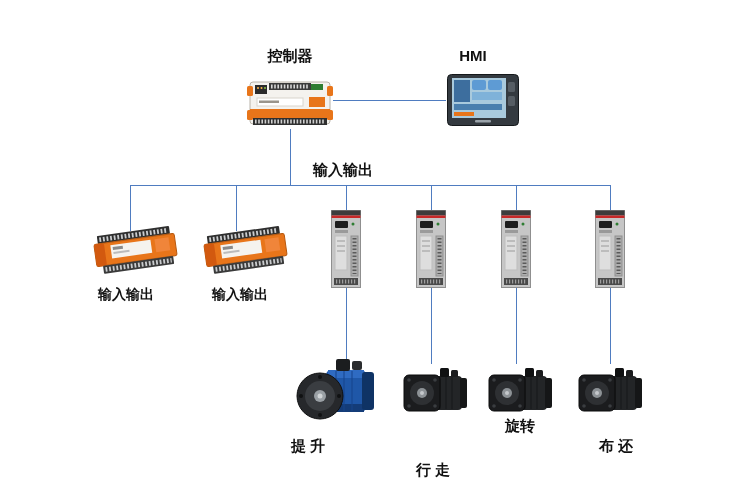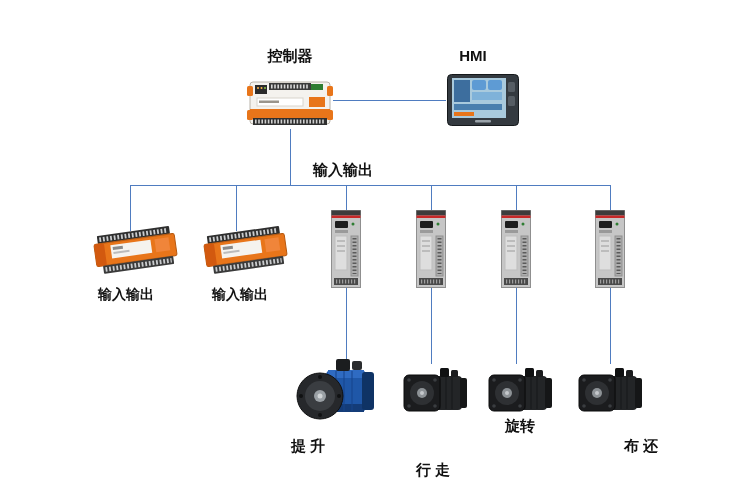--- a/index.html
+++ b/index.html
@@ -38,21 +38,21 @@
   <div class="vline" style="left:610px;top:288px;height:76px;"></div>
 
   <div class="lbl" style="left:250px;top:48px;width:80px;">控制器</div>
   <div class="lbl" style="left:433px;top:48px;width:80px;">HMI</div>
   <div class="lbl" style="left:313px;top:162px;">输入输出</div>
   <div class="lbl" style="left:86px;top:287px;width:80px;font-size:14px;">输入输出</div>
   <div class="lbl" style="left:200px;top:287px;width:80px;font-size:14px;">输入输出</div>
   <div class="lbl" style="left:268px;top:438px;width:80px;">提 升</div>
   <div class="lbl" style="left:393px;top:462px;width:80px;">行 走</div>
   <div class="lbl" style="left:480px;top:418px;width:80px;">旋转</div>
-  <div class="lbl" style="left:601px;top:438px;width:80px;">布 还</div>
+  <div class="lbl" style="left:576px;top:438px;width:80px;">布 还</div>
 
   <div class="dev" style="left:247px;top:76px;width:86px;height:54px;">
     <svg viewBox="0 0 86 54">
       <rect x="3" y="6" width="80" height="42" rx="3" fill="#f4f2ee" stroke="#b8b2a8"></rect>
       <rect x="0" y="10" width="6" height="10" rx="1.5" fill="#e8751a"></rect>
       <rect x="80" y="10" width="6" height="10" rx="1.5" fill="#e8751a"></rect>
       <rect x="0" y="34" width="6" height="10" rx="1.5" fill="#e8751a"></rect>
       <rect x="80" y="34" width="6" height="10" rx="1.5" fill="#e8751a"></rect>
       <rect x="22" y="7" width="42" height="7" fill="#3b3b3b"></rect>
       <line x1="24" y1="10.5" x2="62" y2="10.5" stroke="#d8d8d8" stroke-width="4" stroke-dasharray="1.6,1.6"></line>

